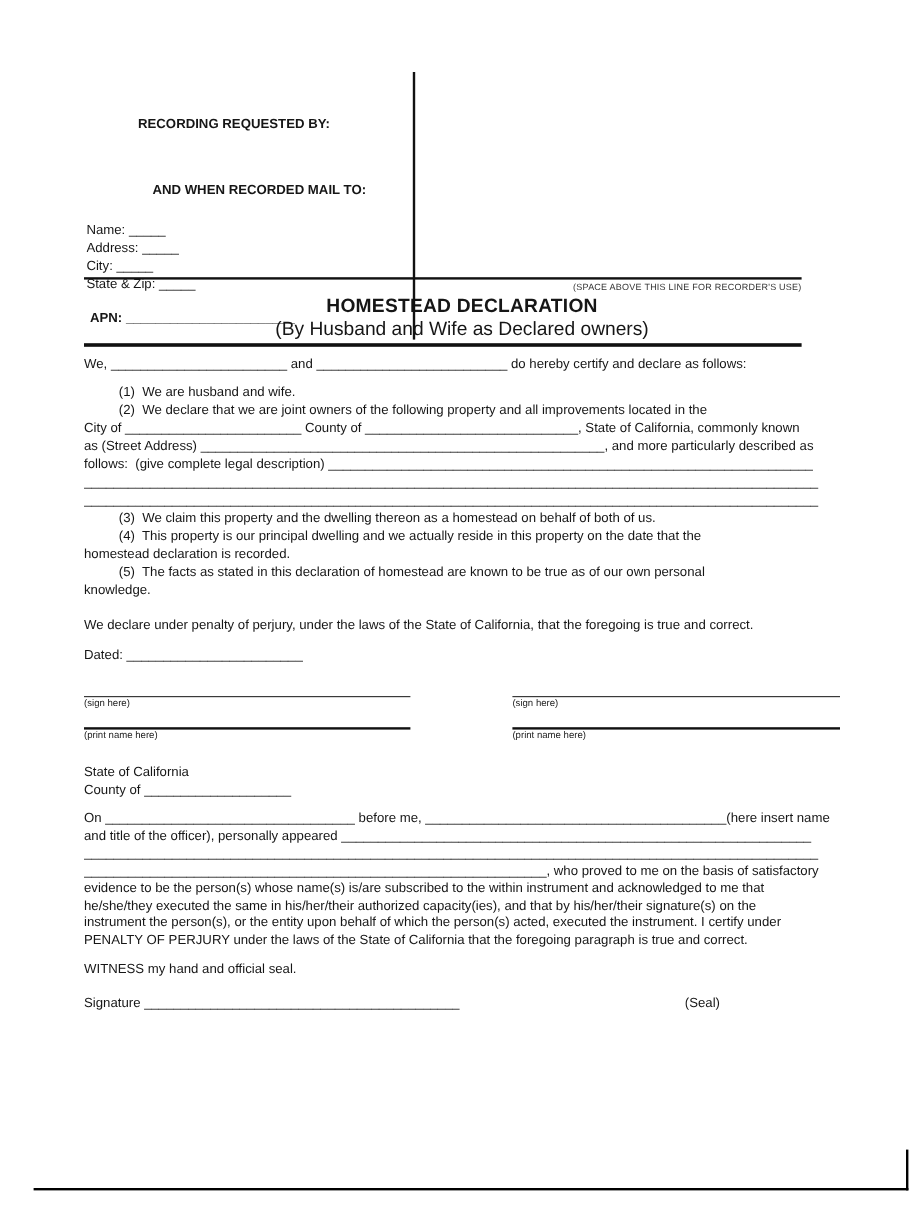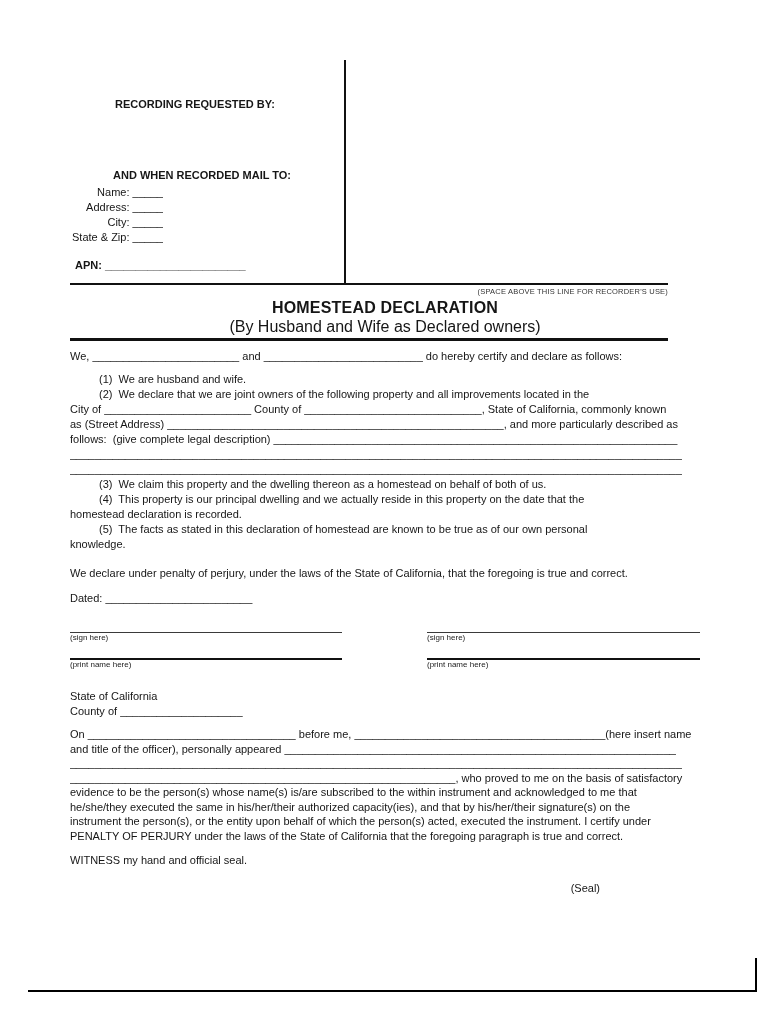--- a/index.html
+++ b/index.html
@@ -1,21 +1,21 @@
 <!DOCTYPE html>
 <html><head>
 <meta charset="utf-8">
 <style>
   html,body{margin:0;padding:0;background:#ffffff;}
   .page{position:relative;width:770px;height:1024px;background:#ffffff;
         font-family:"Liberation Sans","DejaVu Sans",sans-serif;
         font-size:11px;color:#161616;overflow:hidden;}
   .bold{font-weight:bold;}
   .pos{position:absolute;}
-  .top{position:relative;height:283px;text-align:right;}
+  .top{position:relative;height:231px;}
   .vline{position:absolute;left:344px;top:60px;width:2px;height:223px;background:#111;}
   .margins{margin-left:70px;margin-right:102px;}
   .rule-heavy{height:2px;background:#111;}
   .rule-title{height:3px;background:#111;margin-top:2px;}
   .note{text-align:right;font-size:7.5px;margin-top:2px;color:#333;letter-spacing:.2px;}
   .title{text-align:center;font-size:16px;font-weight:bold;margin-top:3px;letter-spacing:.2px;}
   .subtitle{text-align:center;font-size:16px;margin-top:1px;}
   .content{padding:0 70px;}
   .line{white-space:pre;overflow:hidden;line-height:15px;}
   .indent{margin-left:29px;}
@@ -39,21 +39,21 @@
   .edge-right{position:absolute;right:13px;bottom:32px;width:2px;height:34px;background:#000;}
 </style>
 </head>
 <body>
 
 <div class="page">
 
   <div class="top">
     <div class="vline"></div>
     <div class="pos bold" style="left:115px;top:98px;">RECORDING REQUESTED BY:</div>
-    <div class="pos bold" style="left:113px;top:153px;margin-top:16px;">AND WHEN RECORDED MAIL TO:</div>
+    <div class="pos bold" style="left:127px;top:153px;">AND WHEN RECORDED MAIL TO:</div>
     <div class="pos" style="left:72px;top:185px;">
       <div class="line">Name: _____</div>
       <div class="line">Address: _____</div>
       <div class="line">City: _____</div>
       <div class="line">State &amp; Zip: _____</div>
     </div>
     <div class="pos bold line" style="left:75px;top:258px;">APN: _______________________</div>
   </div>
 
   <div class="margins rule-heavy"></div>
@@ -106,19 +106,20 @@
       <div class="nline">_______________________________________________________________, who proved to me on the basis of satisfactory</div>
       <div class="nline">evidence to be the person(s) whose name(s) is/are subscribed to the within instrument and acknowledged to me that</div>
       <div class="nline">he/she/they executed the same in his/her/their authorized capacity(ies), and that by his/her/their signature(s) on the</div>
       <div class="nline">instrument the person(s), or the entity upon behalf of which the person(s) acted, executed the instrument. I certify under</div>
       <div class="nline">PENALTY OF PERJURY under the laws of the State of California that the foregoing paragraph is true and correct.</div>
     </div>
 
     <div class="line mt-witness">WITNESS my hand and official seal.</div>
 
     <div class="final-row">
+      <div class="line">Signature ___________________________________________</div>
       <div class="line seal">(Seal)</div>
     </div>
   </div>
 
   <div class="edge-bottom"></div>
   <div class="edge-right"></div>
 </div>
 
 </body></html>

